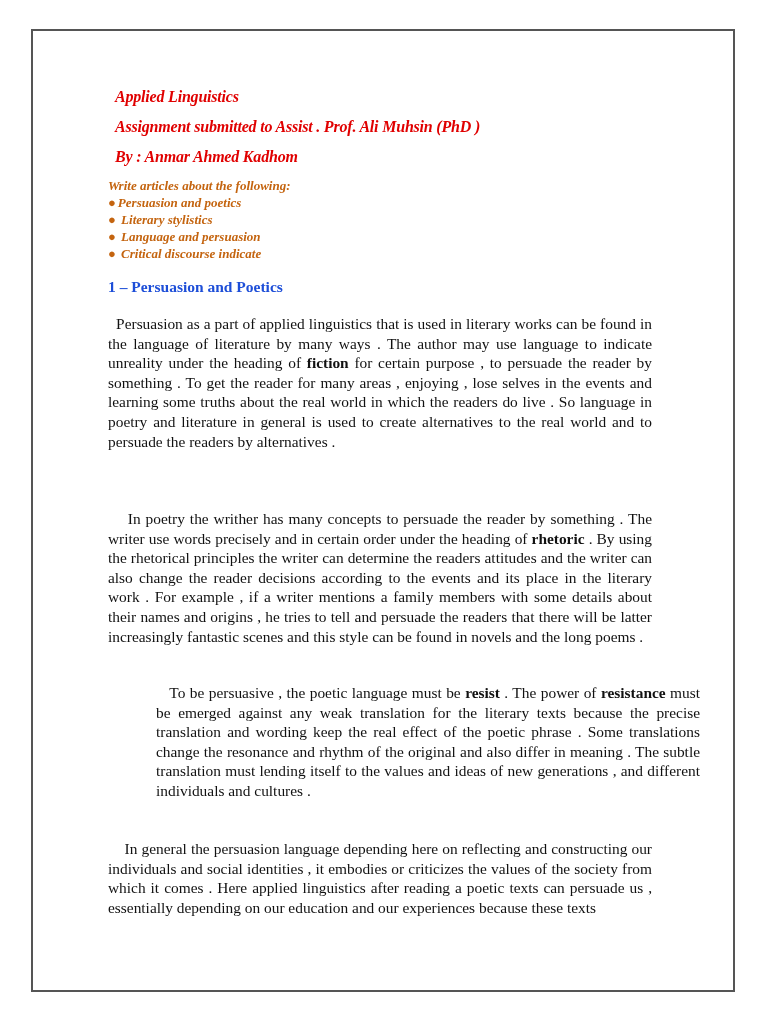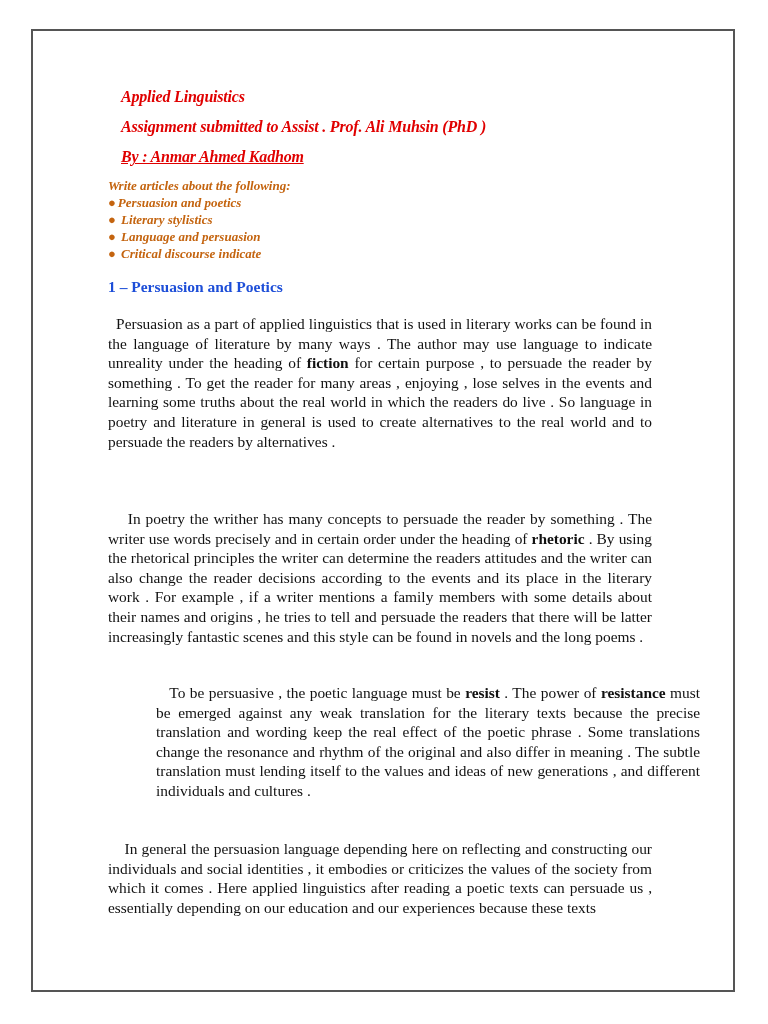--- a/index.html
+++ b/index.html
@@ -24,32 +24,32 @@
       box-sizing: border-box;
     }
     .content {
       position: absolute;
       left: 108px;
       top: 0;
       width: 544px;
     }
     .hdr {
       position: absolute;
-      left: 13px;
+      left: 7px;
       font-family: "Liberation Serif", "DejaVu Serif", serif;
       font-style: italic;
       font-weight: bold;
       color: #e00000;
       font-size: 16px;
       white-space: nowrap;
       letter-spacing: -0.2px;
     }
     .hdr-title { top: 88px; }
     .hdr-assign { top: 118px; }
-    .hdr-by { top: 148px; text-decoration: underline; }
+    .hdr-by { top: 148px; }
 
     .tasks {
       position: absolute;
       left: 0;
       top: 177px;
       font-family: "Liberation Serif", "DejaVu Serif", serif;
       font-style: italic;
       font-weight: bold;
       color: #c4640f;
       font-size: 13px;

